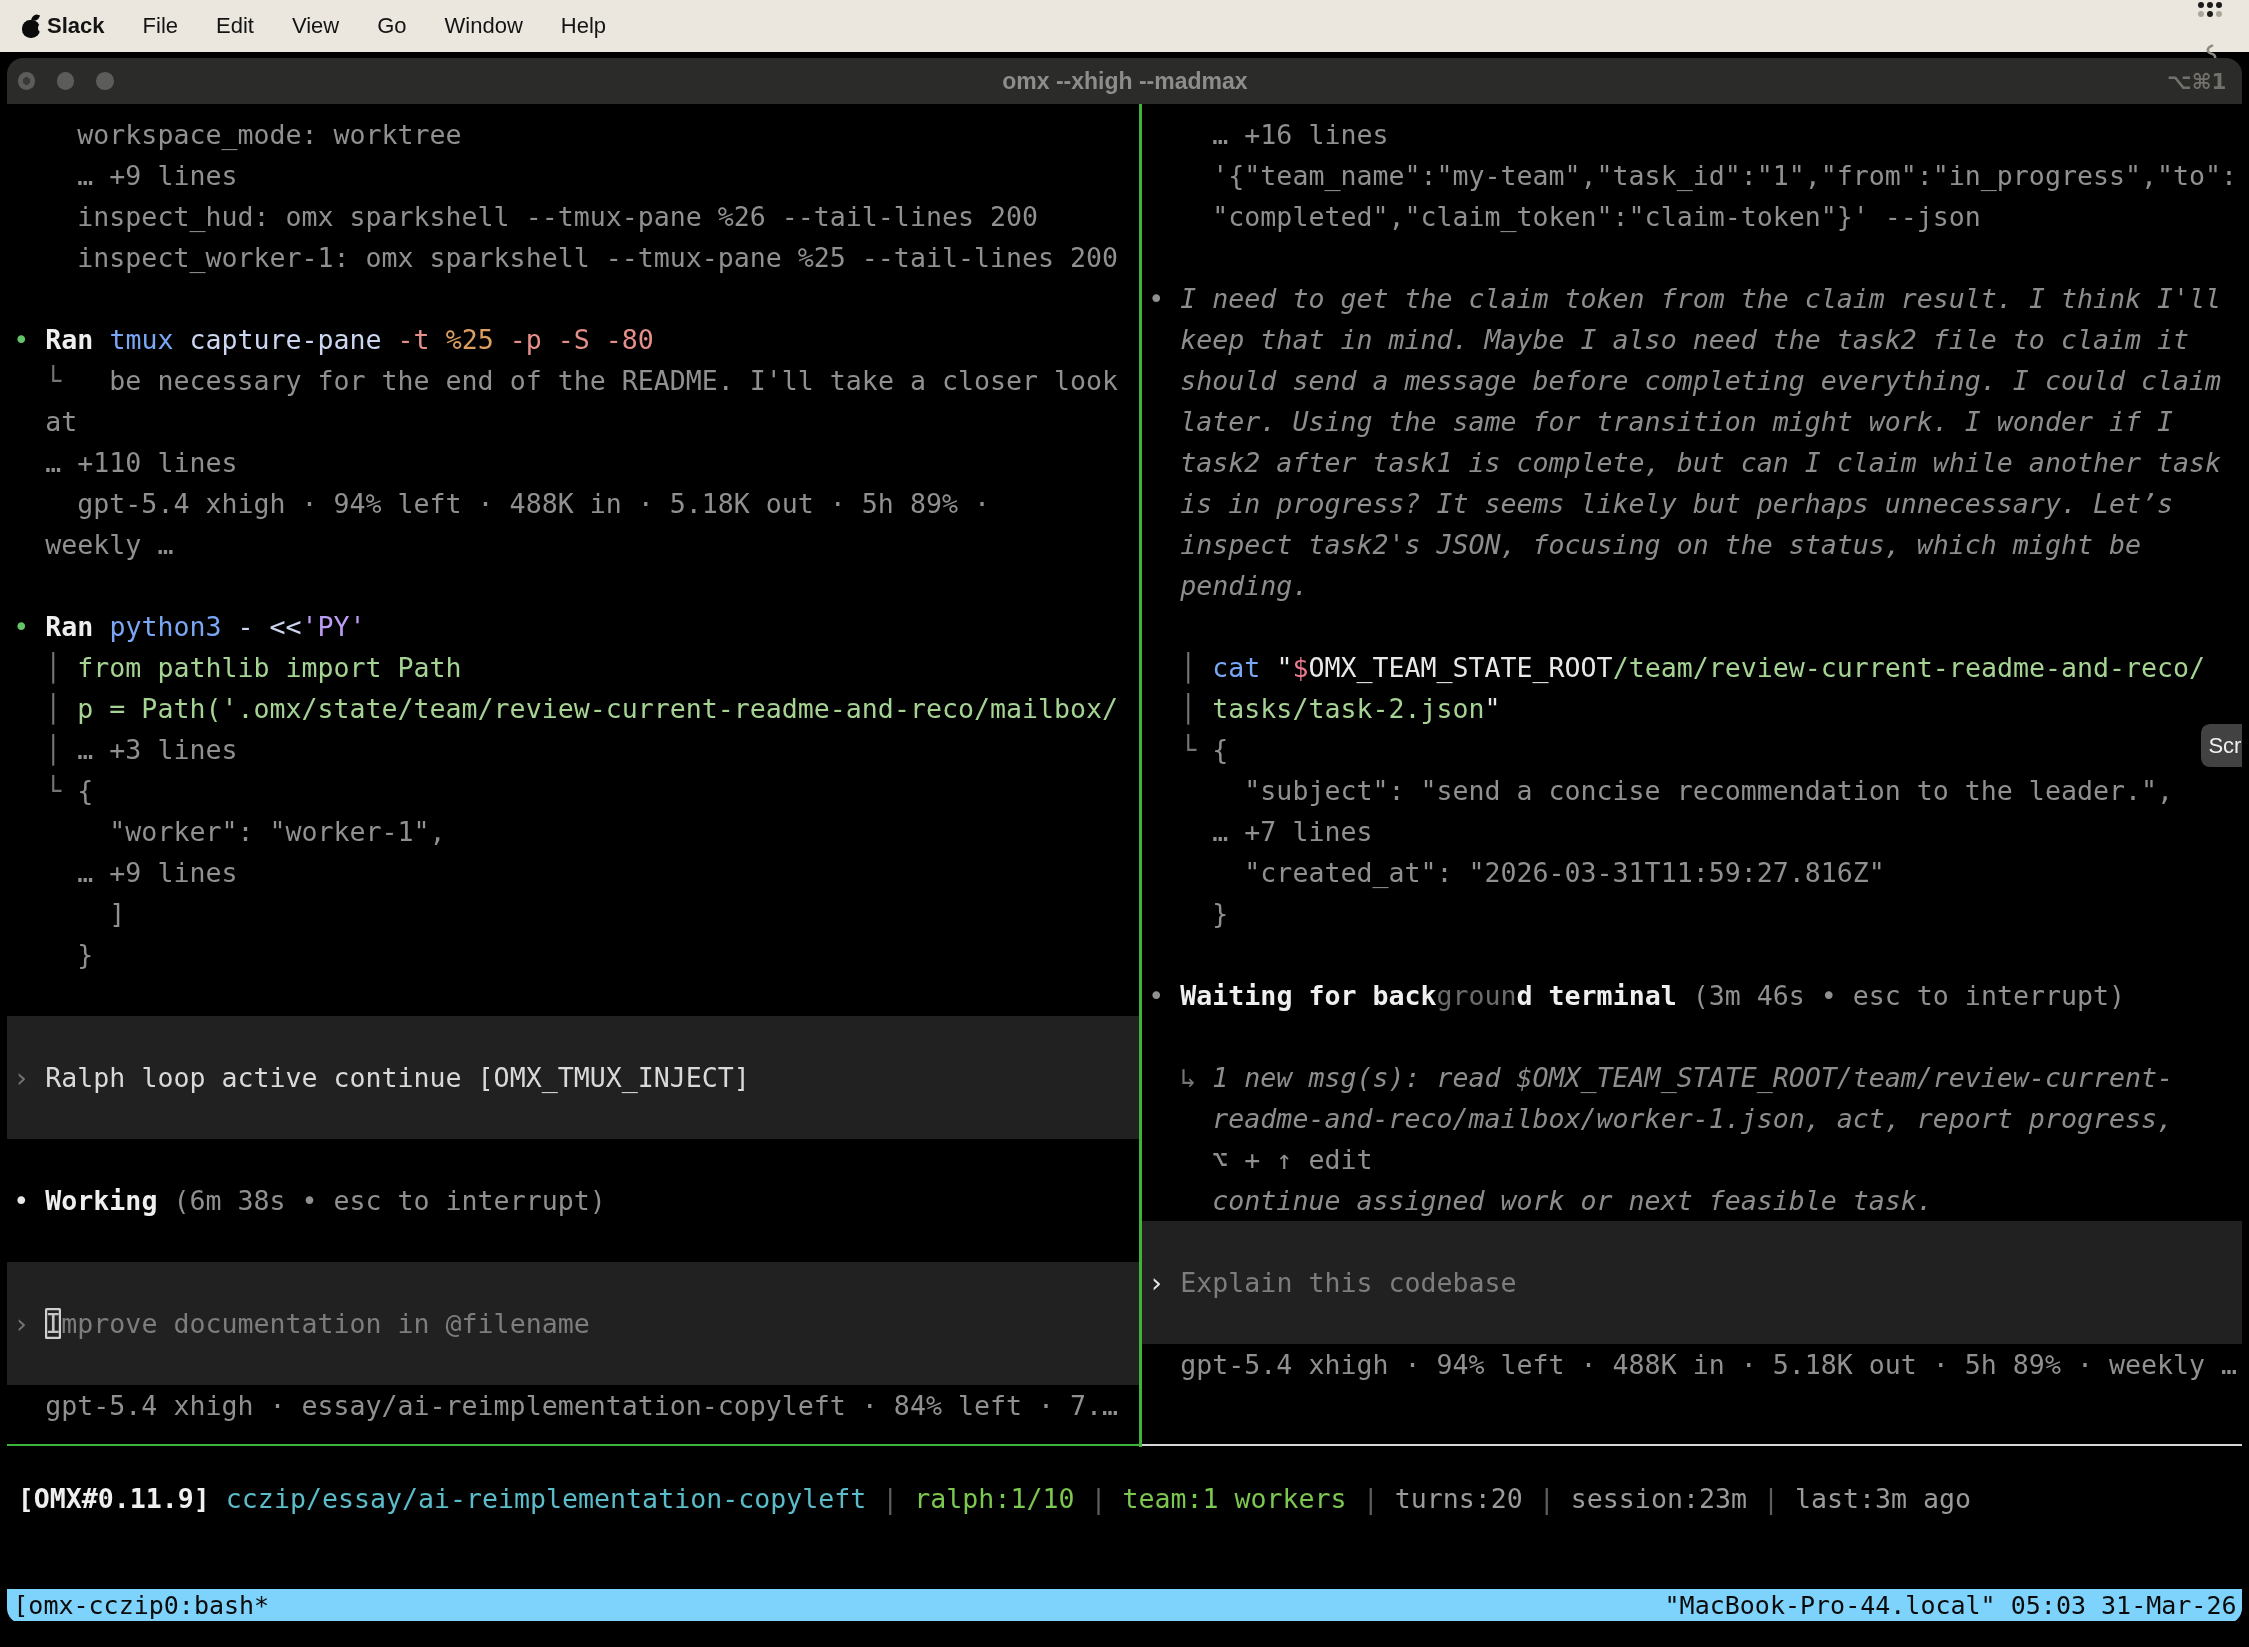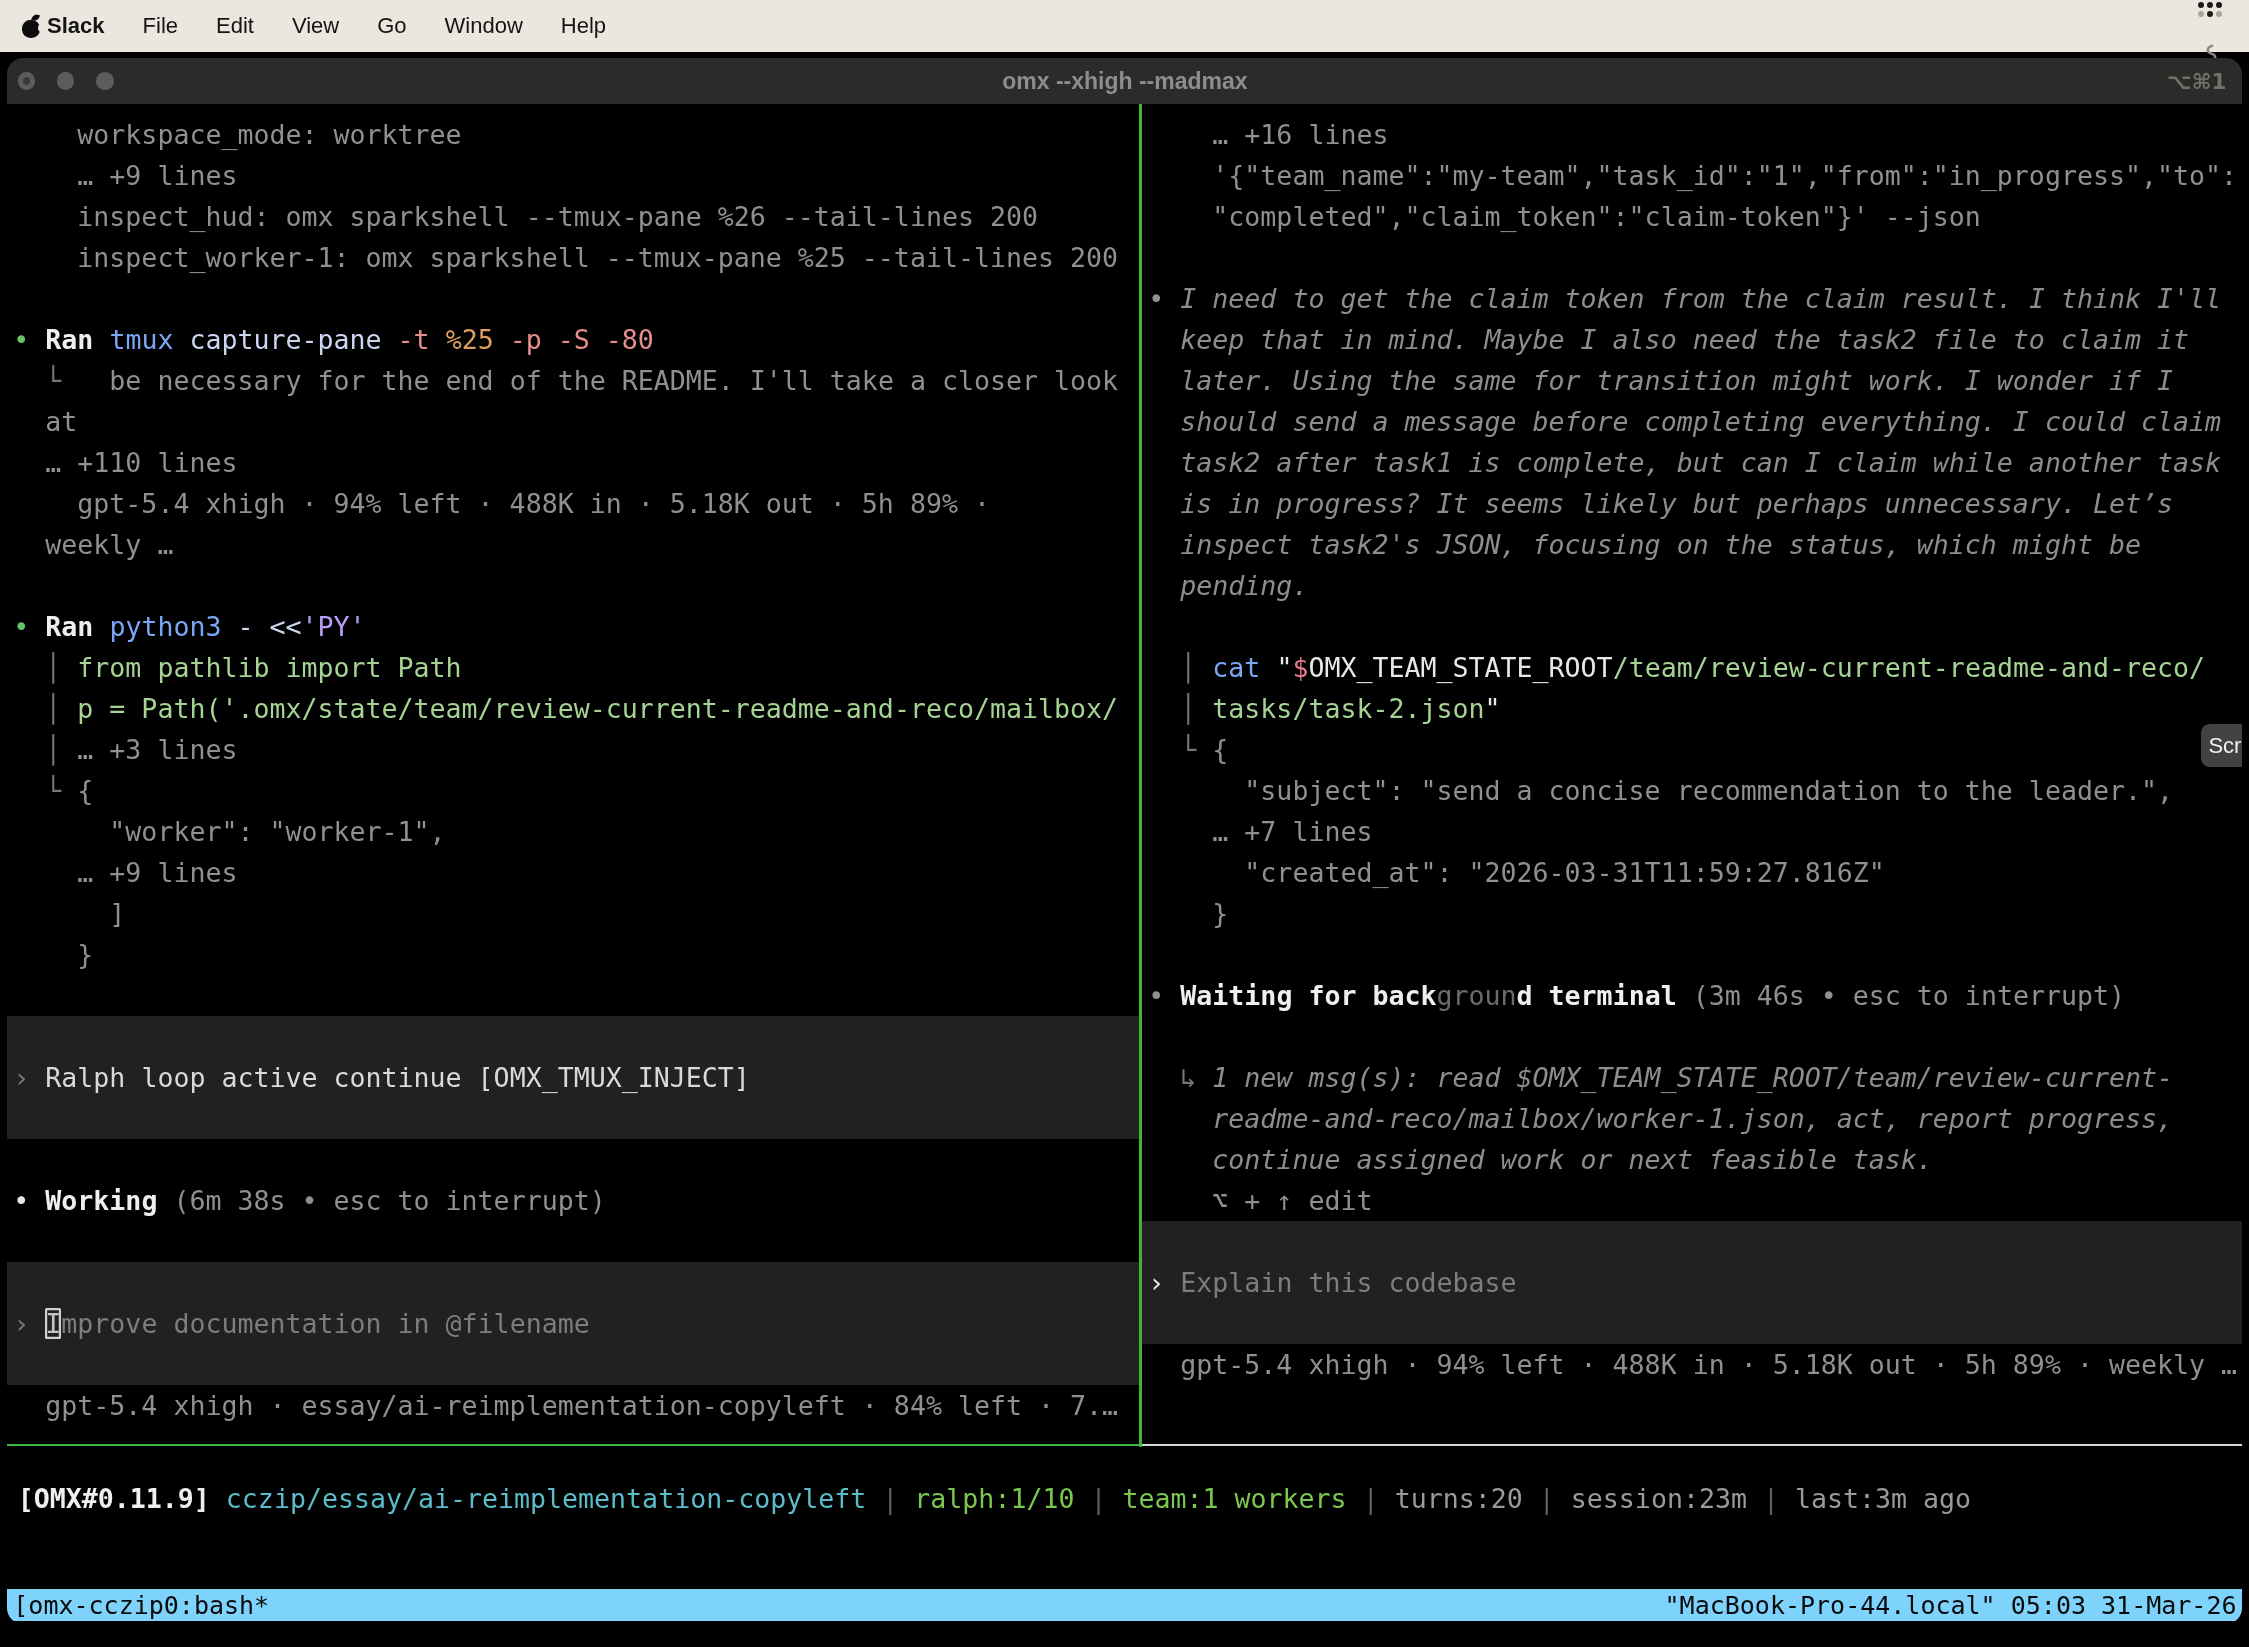--- a/index.html
+++ b/index.html
@@ -197,41 +197,41 @@
       <div class="line"><span class="g">  gpt-5.4 xhigh · essay/ai-reimplementation-copyleft · 84% left · 7.…</span></div>
     </div>
   <div class="divider"></div>
   <div class="pane pane-right">
       <div class="line"><span class="g">    … +16 lines</span></div>
       <div class="line"><span class="g">    '{"team_name":"my-team","task_id":"1","from":"in_progress","to":</span></div>
       <div class="line"><span class="g">    "completed","claim_token":"claim-token"}' --json</span></div>
       <div class="line"></div>
       <div class="line"><span class="g">•</span><span> </span><span class="it">I need to get the claim token from the claim result. I think I'll</span></div>
       <div class="line"><span class="it">  keep that in mind. Maybe I also need the task2 file to claim it</span></div>
+      <div class="line"><span class="it">  should send a message before completing everything. I could claim</span></div>
       <div class="line"><span class="it">  later. Using the same for transition might work. I wonder if I</span></div>
-      <div class="line"><span class="it">  should send a message before completing everything. I could claim</span></div>
       <div class="line"><span class="it">  task2 after task1 is complete, but can I claim while another task</span></div>
       <div class="line"><span class="it">  is in progress? It seems likely but perhaps unnecessary. Let’s</span></div>
       <div class="line"><span class="it">  inspect task2's JSON, focusing on the status, which might be</span></div>
       <div class="line"><span class="it">  pending.</span></div>
       <div class="line"></div>
       <div class="line"><span class="dim">  │ </span><span class="blue">cat</span><span> </span><span class="w">"</span><span class="dollar">$</span><span class="w">OMX_TEAM_STATE_ROOT</span><span class="grn">/team/review-current-readme-and-reco/</span></div>
       <div class="line"><span class="dim">  │ </span><span class="grn">tasks/task-2.json</span><span class="w">"</span></div>
       <div class="line"><span class="dim">  └ </span><span class="g">{</span></div>
       <div class="line"><span class="g">      "subject": "send a concise recommendation to the leader.",</span></div>
       <div class="line"><span class="g">    … +7 lines</span></div>
       <div class="line"><span class="g">      "created_at": "2026-03-31T11:59:27.816Z"</span></div>
       <div class="line"><span class="g">    }</span></div>
       <div class="line"></div>
       <div class="line"><span class="g">•</span><span> </span><span class="wb">Waiting for back</span><span class="shim">groun</span><span class="wb">d terminal</span><span> </span><span class="g">(3m 46s • esc to interrupt)</span></div>
       <div class="line"></div>
       <div class="line"><span class="dim">  ↳ </span><span class="it">1 new msg(s): read $OMX_TEAM_STATE_ROOT/team/review-current-</span></div>
       <div class="line"><span class="it">    readme-and-reco/mailbox/worker-1.json, act, report progress,</span></div>
+      <div class="line"><span class="g">    ⌥ + ↑ edit</span></div>
       <div class="line"><span class="it">    continue assigned work or next feasible task.</span></div>
-      <div class="line"><span class="g">    ⌥ + ↑ edit</span></div>
       <div class="line band"></div>
       <div class="line band"><span class="w">› </span><span class="ph">Explain this codebase</span></div>
       <div class="line band"></div>
       <div class="line"><span class="g">  gpt-5.4 xhigh · 94% left · 488K in · 5.18K out · 5h 89% · weekly …</span></div>
     </div>
   <div class="pane-bottom-l"></div>
   <div class="pane-bottom-r"></div>
 
   <div class="chip">Scre</div>
 

